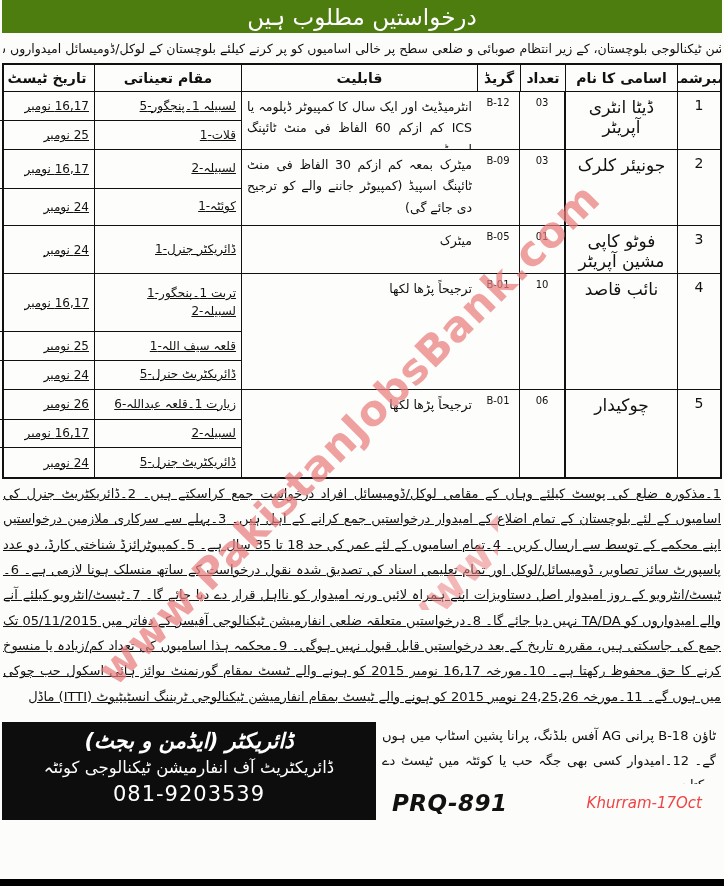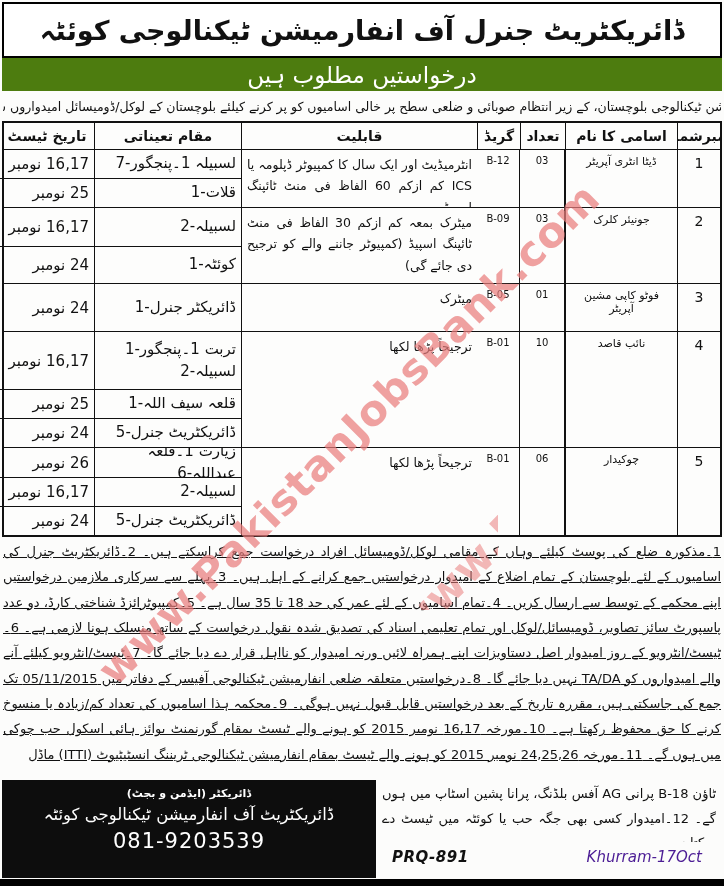--- a/index.html
+++ b/index.html
@@ -31,68 +31,67 @@
   .trow{display:grid;grid-template-columns:43px 112px 45px 43px 236px 241px;box-sizing:border-box;}
   .throw{display:grid;grid-template-columns:43px 112px 45px 43px 236px 147px 94px;height:26px;box-sizing:border-box;}
   .trow{border-top:1px solid #111;}
   .c{
     border-inline-end:1px solid #111;box-sizing:border-box;
     padding:3px 4px;font-size:14px;overflow:hidden;
   }
   .throw .c{display:flex;align-items:center;justify-content:center;font-weight:bold;font-size:14px;padding:4px 2px;}
   .trow .c:last-child, .throw .c:last-child{border-inline-end:none;}
   .cSerial{display:flex;justify-content:center;padding-top:5px;font-size:14px;}
-  .cPost{text-align:center;padding-top:5px;font-size:11px;}
+  .cPost{text-align:center;padding-top:5px;font-size:17px;}
   .cNum{display:flex;justify-content:center;padding-top:5px;direction:ltr;font-size:10px;}
   .cQual{font-size:12.5px;line-height:1.7;text-align:justify;padding:4px 5px;}
   .cSubs{padding:0;display:flex;flex-direction:column;}
   .subrow{display:grid;grid-template-columns:147px 94px;box-sizing:border-box;}
   .subrow + .subrow{border-top:1px solid #111;}
-  .sc{box-sizing:border-box;display:flex;align-items:center;padding:1px 5px;font-size:15px;overflow:hidden;}
+  .sc{box-sizing:border-box;display:flex;align-items:center;padding:1px 5px;font-size:12px;overflow:hidden;text-decoration:underline;}
   .scPlace{border-inline-end:1px solid #111;line-height:1.45;}
   .h58{height:58px}.h76{height:76px}.h48{height:48px}.h116{height:116px}.h88{height:88px}
   .s29{height:29px}.s38{height:38px}.s48{height:48px}.s58{height:58px}.s30{height:30px}
   
   .conds{
     margin:2px 3px 13px 3px;height:228px;direction:rtl;text-align:justify;
     font-size:13px;line-height:1.95;overflow:hidden;text-decoration:underline;
   }
   
   .bottom{margin:2px 2px 0 2px;display:flex;height:98px;}
   .sigBox{
     width:374px;background:#0d0d0d;color:#fff;text-align:center;direction:rtl;
     box-sizing:border-box;padding:7px 8px 4px 8px;flex:none;
   }
-  .sigLine1{font-size:11px;font-weight:bold;}
+  .sigLine1{font-size:21px;font-weight:bold;font-style:italic;}
   .sigLine2{font-size:16.5px;font-weight:normal;margin-top:5px;}
   .sigPhone{font-size:21px;margin-top:5px;letter-spacing:1px;font-family:"DejaVu Sans",sans-serif;}
   .bottomRight{flex:1;display:flex;flex-direction:column;box-sizing:border-box;padding:2px 6px 0 6px;}
   .tail{direction:rtl;text-align:justify;font-size:13px;line-height:1.9;height:60px;overflow:hidden;}
   .refsRow{display:flex;align-items:center;justify-content:space-between;padding:6px 14px 0 10px;}
-  .refCode{font-size:15px;font-weight:bold;font-style:italic;letter-spacing:.5px;}
-  .credit{font-size:15px;font-style:italic;color:#4c1d95;}
+  .refCode{font-size:23px;font-weight:bold;font-style:italic;letter-spacing:.5px;}
+  .credit{font-size:15px;font-style:italic;color:#ef4444;}
   .bottomBar{position:absolute;left:0;right:0;bottom:0;height:7px;background:#000;}
   
   .wmLayer{position:absolute;inset:0;overflow:hidden;pointer-events:none;}
   .wm{
     position:absolute;left:88px;top:660px;transform:rotate(-45deg);transform-origin:0 0;
     font-size:42px;font-weight:bold;letter-spacing:1px;color:rgba(233,125,125,.72);white-space:nowrap;
   }
   .wmClip{position:absolute;left:378px;top:515px;width:120px;height:95px;overflow:hidden;pointer-events:none;}
   .wm2{
     position:absolute;left:8px;top:100px;transform:rotate(-45deg);transform-origin:0 0;
     font-size:42px;font-weight:bold;letter-spacing:1px;color:rgba(233,125,125,.55);white-space:nowrap;
   }
 </style>
 </head>
 <body>
 
 <div class="page">
 
-  <div class="titleBox">ڈائریکٹریٹ جنرل آف انفارمیشن ٹیکنالوجی کوئٹہ</div>
 
   <div class="banner">درخواستیں مطلوب ہیں</div>
 
   <div class="intro">ڈائریکٹریٹ جنرل آف انفارمیشن ٹیکنالوجی بلوچستان، کے زیر انتظام صوبائی و ضلعی سطح پر خالی اسامیوں کو پر کرنے کیلئے بلوچستان کے لوکل/ڈومیسائل امیدواروں سے درخواستیں مطلوب ہیں۔</div>
 
   <div class="t">
 
     <div class="throw">
       <div class="c">نمبرشمار</div>
       <div class="c">اسامی کا نام</div>
@@ -104,21 +103,21 @@
     </div>
 
     <div class="trow h58">
       <div class="c cSerial">1</div>
       <div class="c cPost">ڈیٹا انٹری آپریٹر</div>
       <div class="c cNum">03</div>
       <div class="c cNum">B-12</div>
       <div class="c cQual">انٹرمیڈیٹ اور ایک سال کا کمپیوٹر ڈپلومہ یا ICS کم ازکم 60 الفاظ فی منٹ ٹائپنگ اسپیڈ</div>
       <div class="c cSubs">
         <div class="subrow s29">
-          <div class="sc scPlace">لسبیلہ 1۔پنجگور-7</div>
+          <div class="sc scPlace">لسبیلہ 1۔پنجگور-5</div>
           <div class="sc">16,17 نومبر</div>
         </div>
         <div class="subrow s29">
           <div class="sc scPlace">قلات-1</div>
           <div class="sc">25 نومبر</div>
         </div>
       </div>
     </div>
 
     <div class="trow h76">

